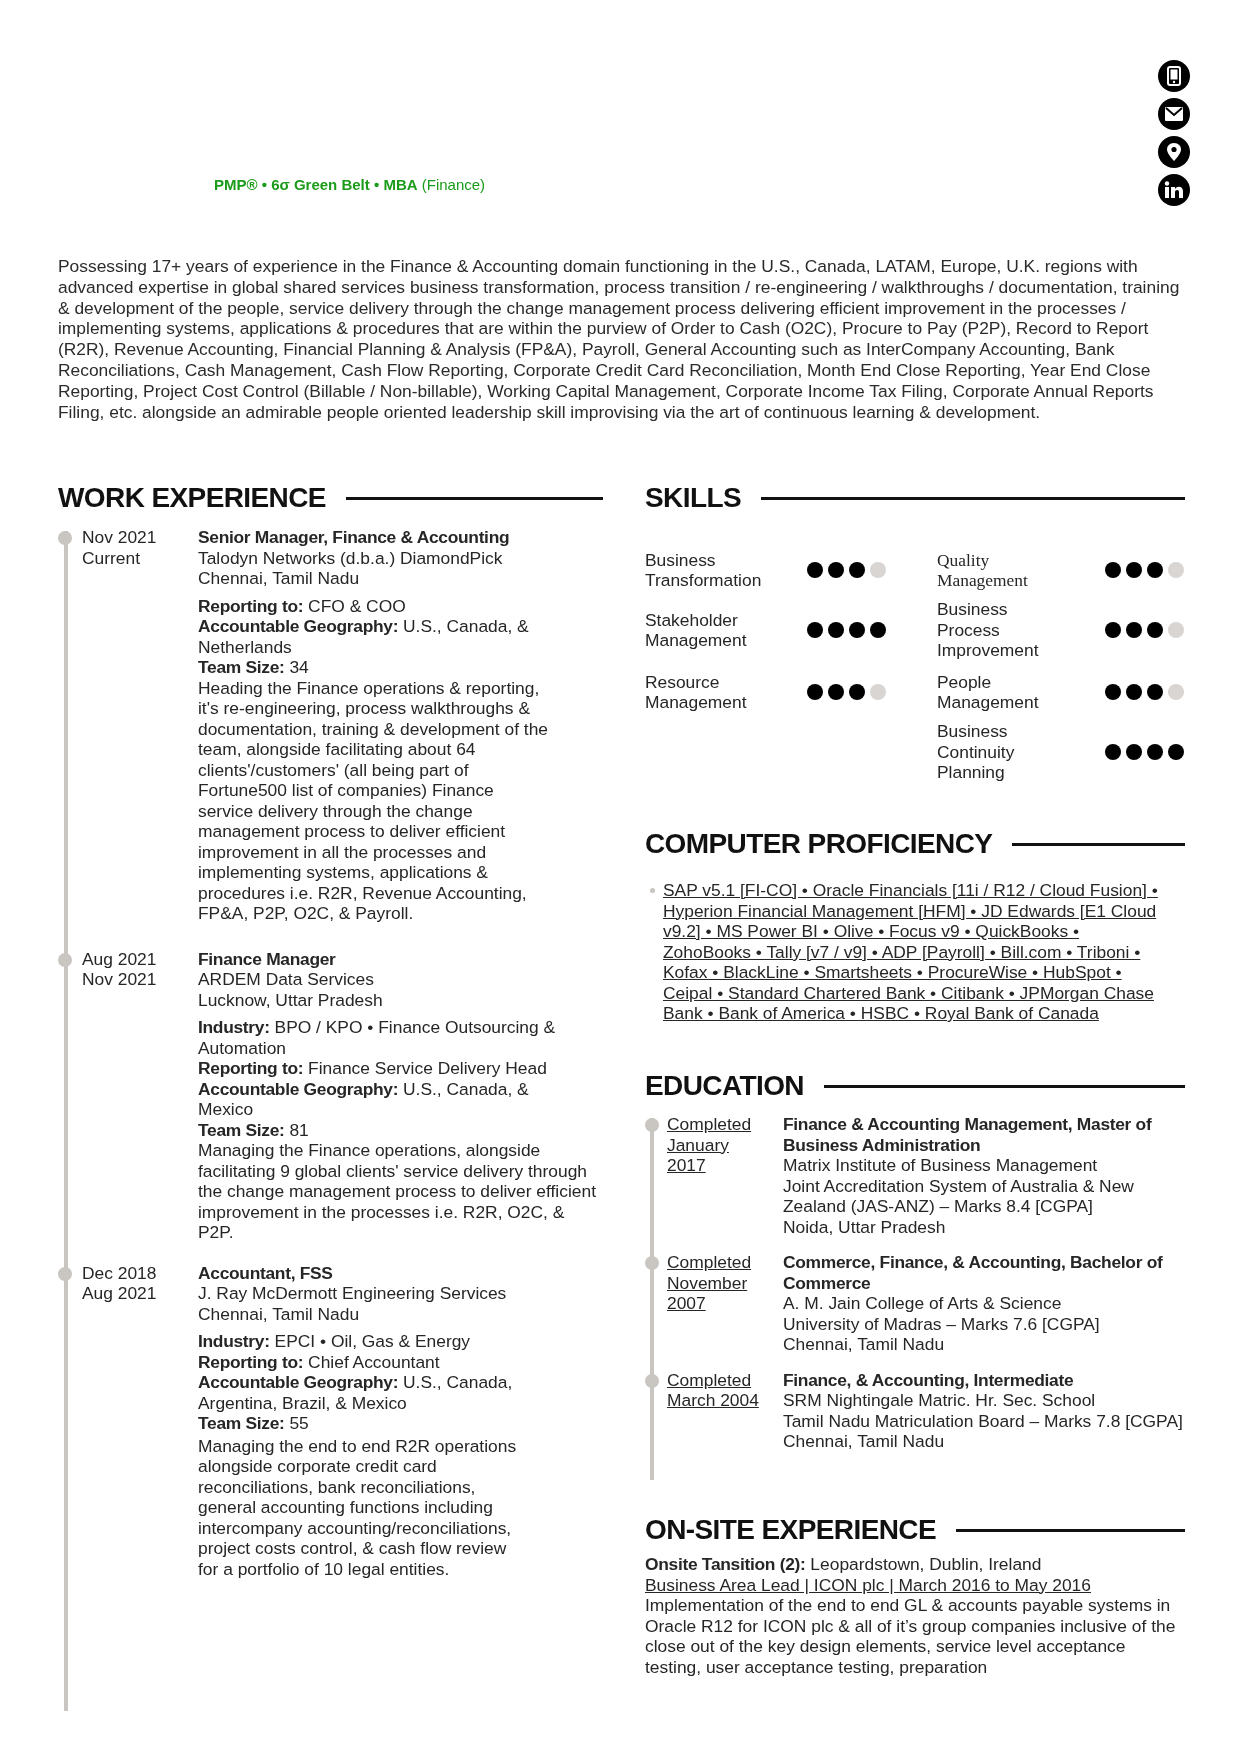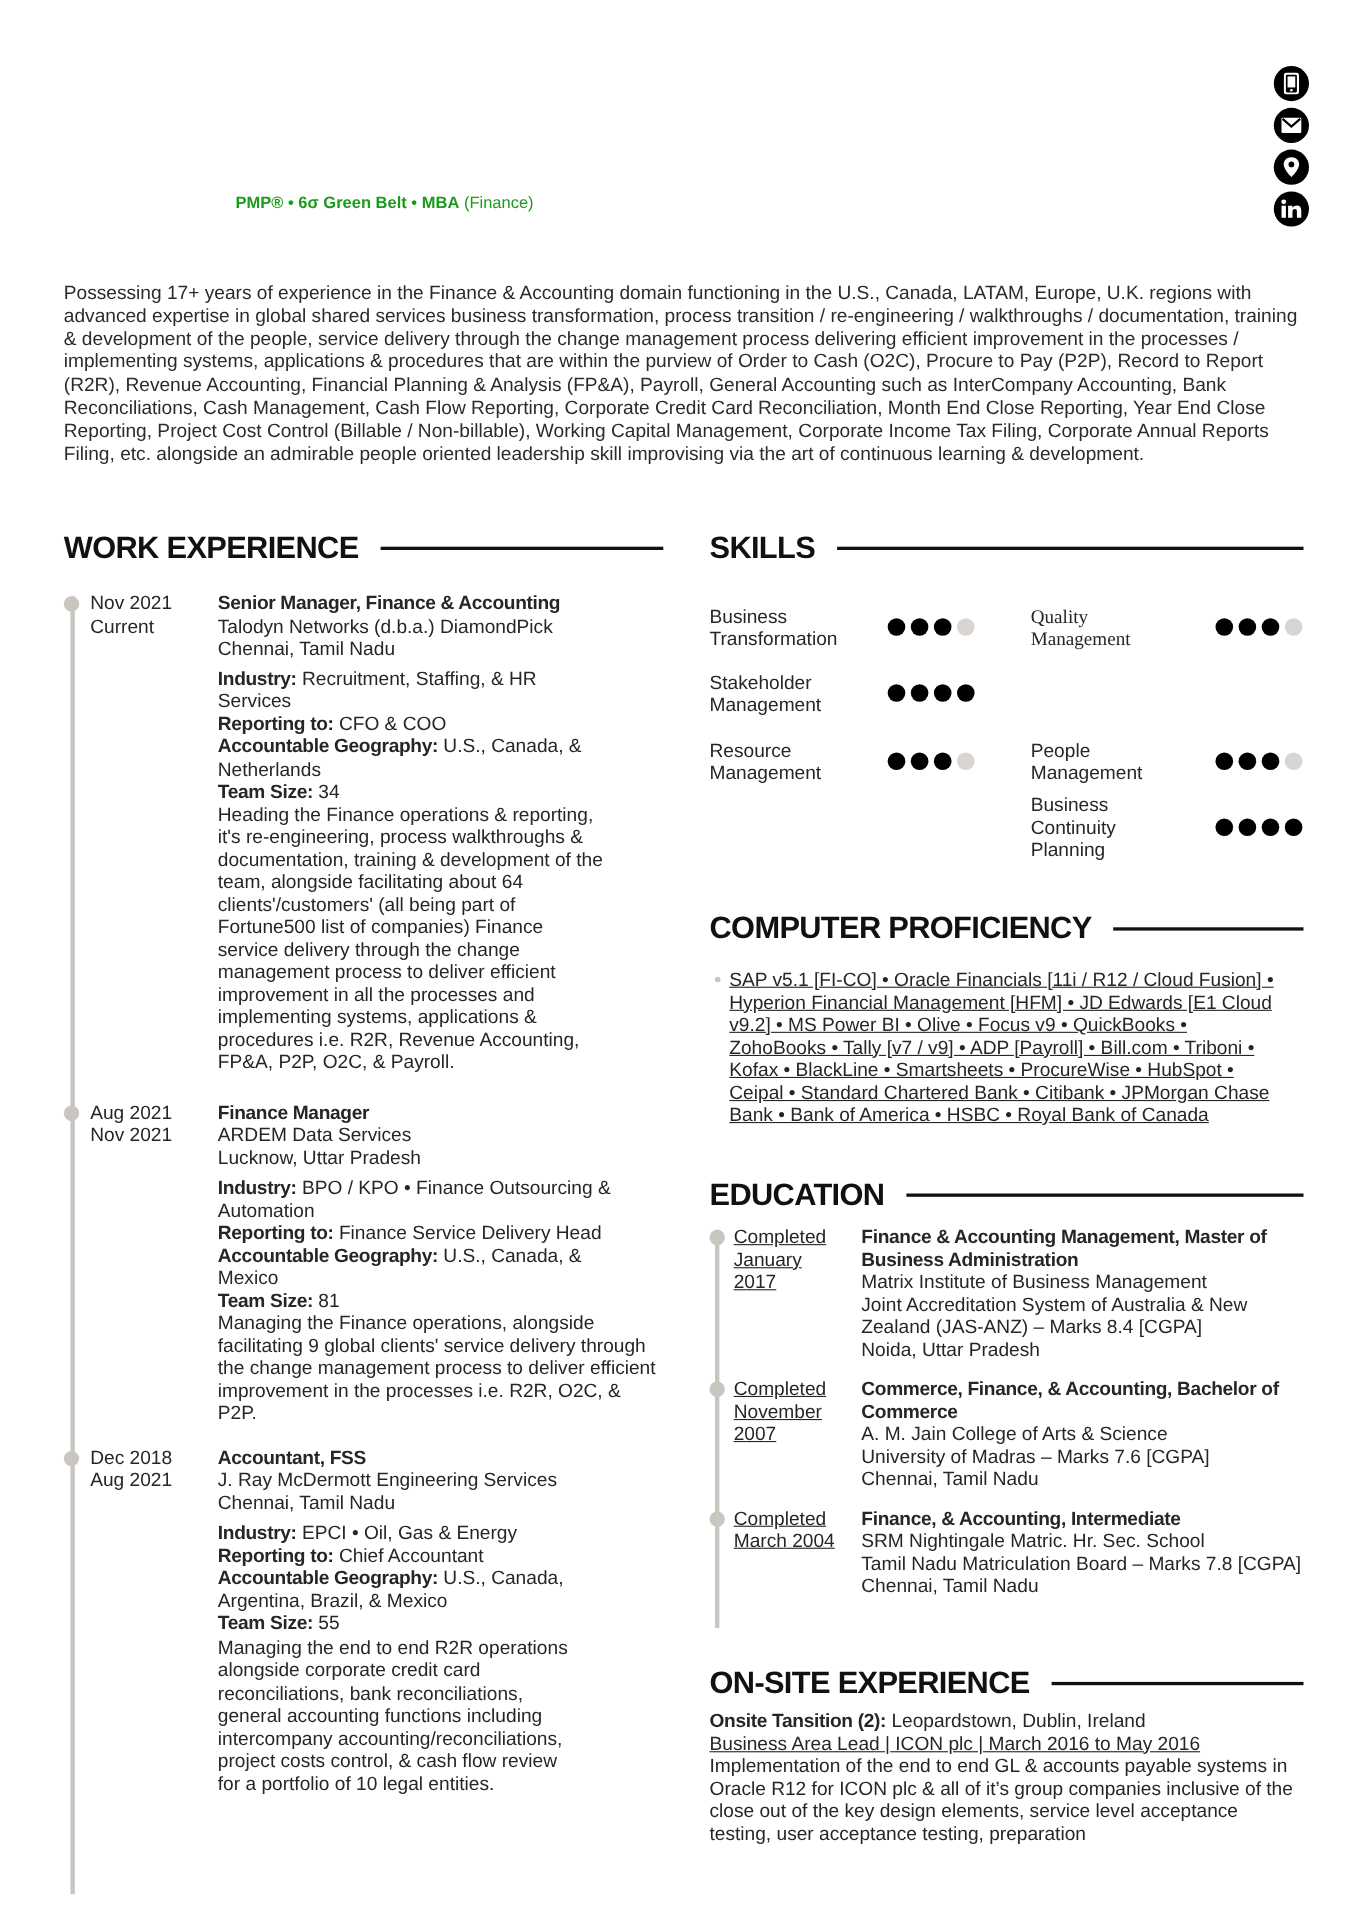--- a/index.html
+++ b/index.html
@@ -120,35 +120,34 @@
   </div>
 </div>
 
 <div class="abs summary">Possessing 17+ years of experience in the Finance &amp; Accounting domain functioning in the U.S., Canada, LATAM, Europe, U.K. regions with advanced expertise in global shared services business transformation, process transition / re-engineering / walkthroughs / documentation, training &amp; development of the people, service delivery through the change management process delivering efficient improvement in the processes / implementing systems, applications &amp; procedures that are within the purview of Order to Cash (O2C), Procure to Pay (P2P), Record to Report (R2R), Revenue Accounting, Financial Planning &amp; Analysis (FP&amp;A), Payroll, General Accounting such as InterCompany Accounting, Bank Reconciliations, Cash Management, Cash Flow Reporting, Corporate Credit Card Reconciliation, Month End Close Reporting, Year End Close Reporting, Project Cost Control (Billable / Non-billable), Working Capital Management, Corporate Income Tax Filing, Corporate Annual Reports Filing, etc. alongside an admirable people oriented leadership skill improvising via the art of continuous learning &amp; development.</div>
 
 <div class="abs work">
   <div class="sec-h">
     <span>WORK EXPERIENCE</span>
     <span class="rule"></span>
   </div>
-  <div style="position:relative; margin-top:24px;">
+  <div style="position:relative; margin-top:13px;">
     <div class="timeline-line" style="top:4px; height:1180px;"></div>
 
     <div class="job">
       <div class="dot"></div>
       <div class="dates">
         <div>Nov 2021</div>
         <div>Current</div>
       </div>
       <div class="body">
         <div class="title">Senior Manager, Finance &amp; Accounting</div>
         <div>Talodyn Networks (d.b.a.) DiamondPick</div>
         <div>Chennai, Tamil Nadu</div>
         <div class="gap"></div>
-        <div style="width:330px;"><span class="lbl">Industry:</span> <span>Recruitment, Staffing, &amp; HR Services</span></div>
         <div><span class="lbl">Reporting to:</span> <span>CFO &amp; COO</span></div>
         <div style="width:340px;"><span class="lbl">Accountable Geography:</span> <span>U.S., Canada, &amp; Netherlands</span></div>
         <div><span class="lbl">Team Size:</span> <span>34</span></div>
         <div style="width:352px;">Heading the Finance operations &amp; reporting, it's re-engineering, process walkthroughs &amp; documentation, training &amp; development of the team, alongside facilitating about 64 clients'/customers' (all being part of Fortune500 list of companies) Finance service delivery through the change management process to deliver efficient improvement in all the processes and implementing systems, applications &amp; procedures i.e. R2R, Revenue Accounting, FP&amp;A, P2P, O2C, &amp; Payroll.</div>
       </div>
     </div>
 
     <div class="job" style="margin-top:25px;">
       <div class="dot"></div>
       <div class="dates">
@@ -215,20 +214,29 @@
       </div>
       <div class="skill" style="left: 0px; top: 60px;">
         <div class="name" style="width: 150px;">Stakeholder Management</div>
         <div class="dots" style="left: 162px;">
           <span></span>
           <span></span>
           <span></span>
           <span></span>
         </div>
       </div>
+      <div class="skill" style="left: 292px; top: 60px;">
+        <div class="name" style="width: 110px;">Business Process Improvement</div>
+        <div class="dots" style="left: 168px;">
+          <span></span>
+          <span></span>
+          <span></span>
+          <span class="off"></span>
+        </div>
+      </div>
       <div class="skill" style="left: 0px; top: 122px;">
         <div class="name" style="width: 150px;">Resource Management</div>
         <div class="dots" style="left: 162px;">
           <span></span>
           <span></span>
           <span></span>
           <span class="off"></span>
         </div>
       </div>
       <div class="skill" style="left: 292px; top: 122px;">

